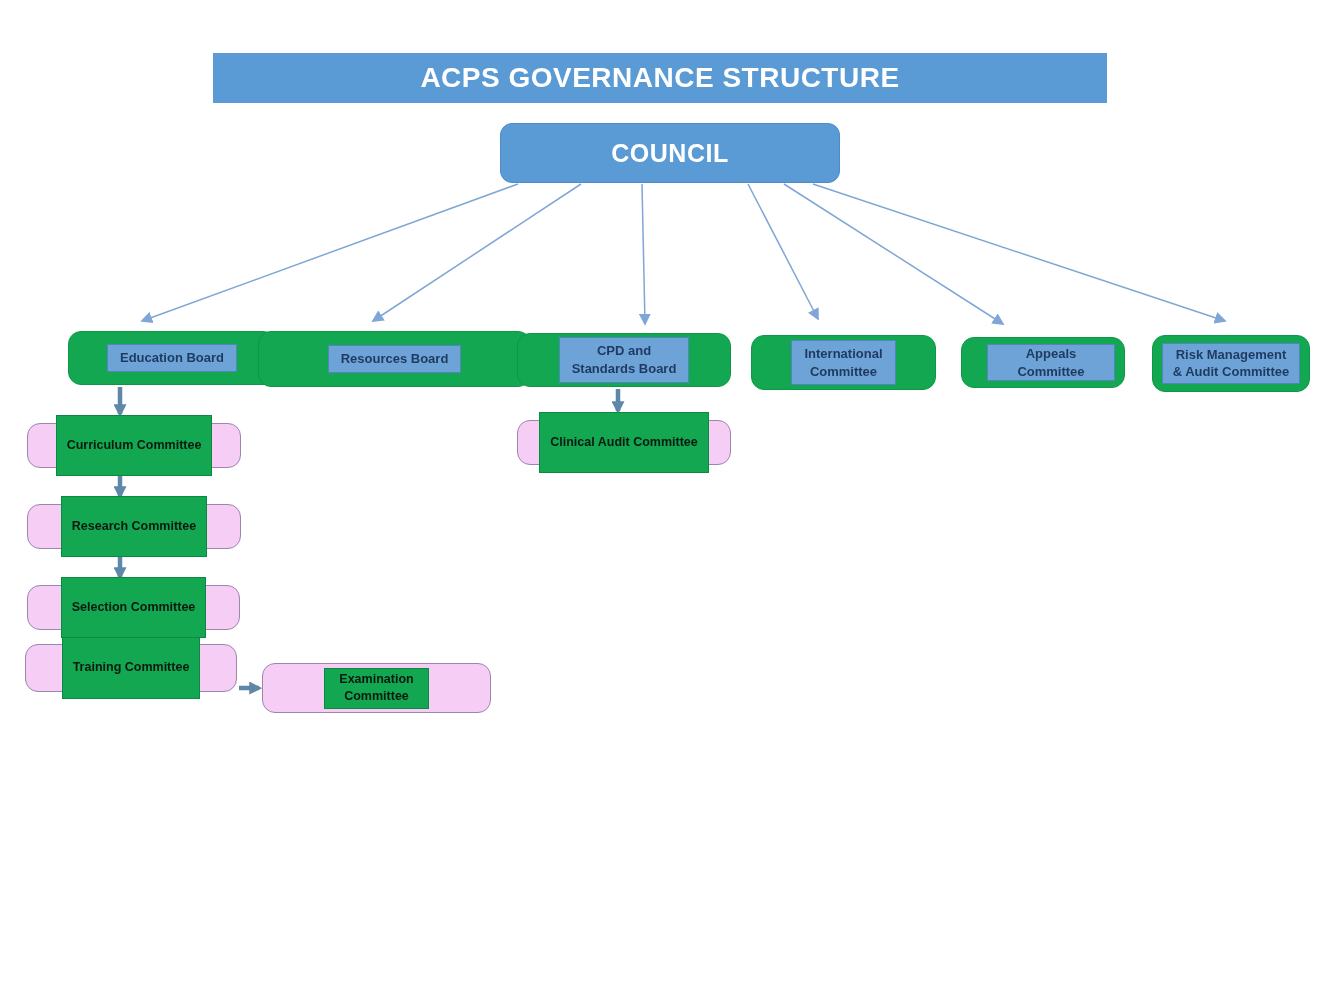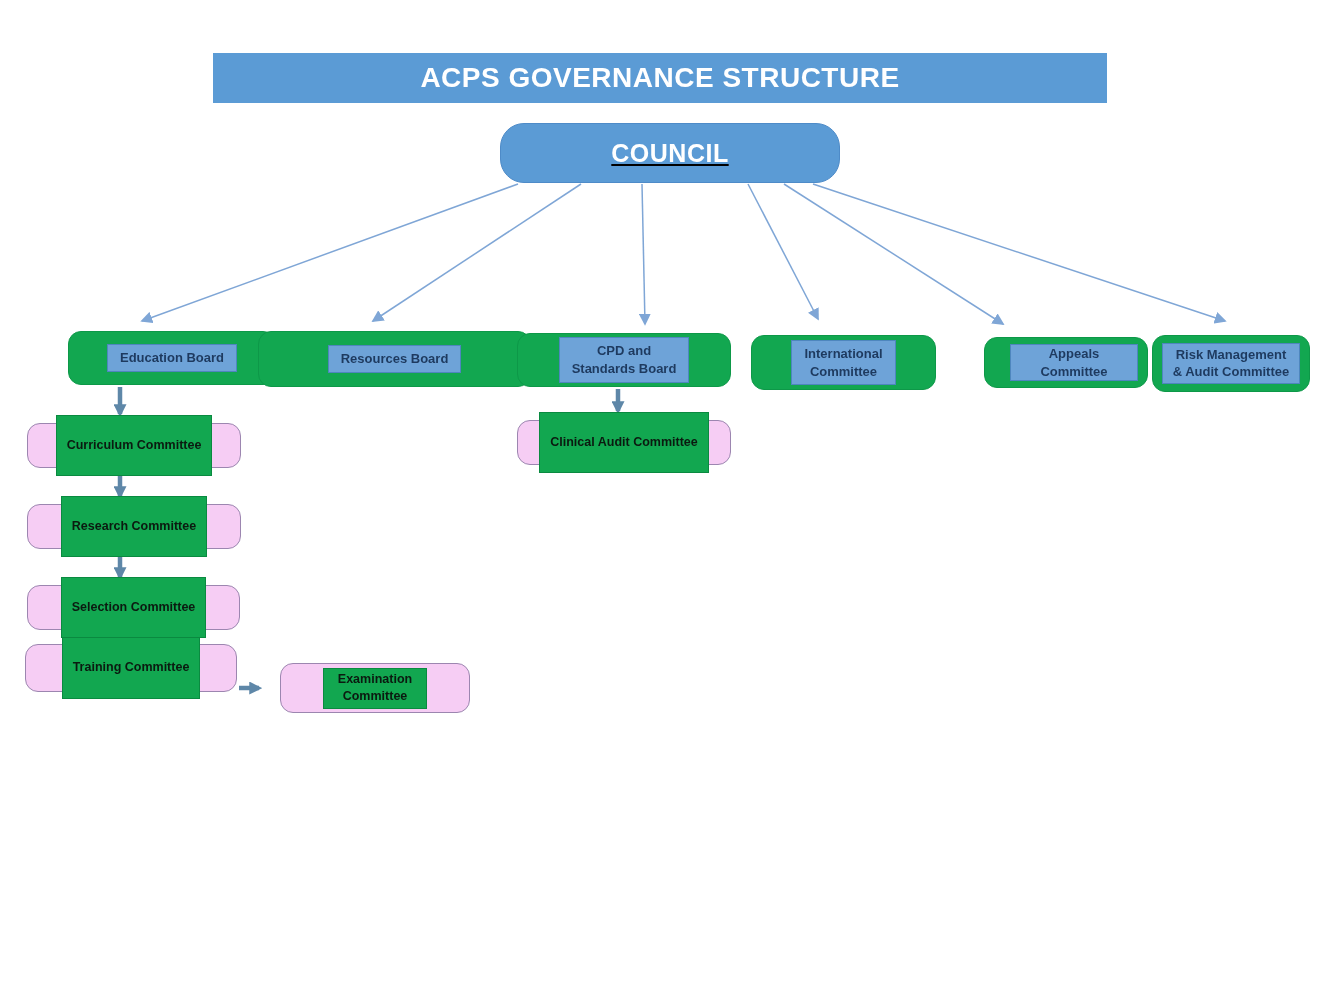--- a/index.html
+++ b/index.html
@@ -33,22 +33,22 @@
     font-size: 28px;
     font-weight: bold;
     letter-spacing: 0.5px;
   }
   .council {
     position: absolute;
     left: 500px; top: 123px;
     width: 338px; height: 58px;
     background: #5B9BD5;
     border: 1px solid #4E8BC8;
-    border-radius: 24px;
-    display: flex; align-items: center; justify-content: center; text-decoration: underline;
+    border-radius: 12px;
+    display: flex; align-items: center; justify-content: center;
   }
   .council .council-text {
     color: #ffffff;
     font-size: 25px;
     font-weight: bold;
     letter-spacing: 0.5px;
   }
   .node {
     position: absolute;
     display: flex; align-items: center; justify-content: center;
@@ -96,28 +96,28 @@
   }
   .label.green.tall {
     min-height: 40px;
     padding: 2px 14px;
   }
   
   .b-education     { left: 32px;   top: 331px; width: 208px; height: 54px; margin-left: 36px; }
   .b-resources     { left: 258px;  top: 331px; width: 273px; height: 56px; }
   .b-cpd           { left: 517px;  top: 333px; width: 214px; height: 54px; }
   .b-international { left: 751px;  top: 335px; width: 185px; height: 55px; }
-  .b-appeals       { left: 984px;  top: 337px; width: 164px; height: 51px; padding-left: 16px; }
+  .b-appeals       { left: 961px;  top: 337px; width: 164px; height: 51px; padding-left: 16px; }
   .b-risk          { left: 1152px; top: 335px; width: 158px; height: 57px; }
   
   .c-curriculum  { left: 27px;  top: 423px; width: 214px; height: 45px; }
   .c-research    { left: 27px;  top: 504px; width: 214px; height: 45px; }
   .c-selection   { left: 27px;  top: 585px; width: 213px; height: 45px; }
   .c-training    { left: 25px;  top: 644px; width: 212px; height: 48px; }
-  .c-examination { left: 280px; top: 663px; width: 190px; height: 50px; }
+  .c-examination { left: 262px; top: 663px; width: 229px; height: 50px; }
   .c-clinical    { left: 517px; top: 420px; width: 214px; height: 45px; }
 </style>
 </head>
 <body>
 
 <div class="canvas">
 
   <svg class="connectors" viewBox="0 0 1344 1008" xmlns="http://www.w3.org/2000/svg">
     <defs>
       <marker id="fanArrow" viewBox="0 0 10 10" refX="8.5" refY="5" markerWidth="8" markerHeight="8" orient="auto-start-reverse">

